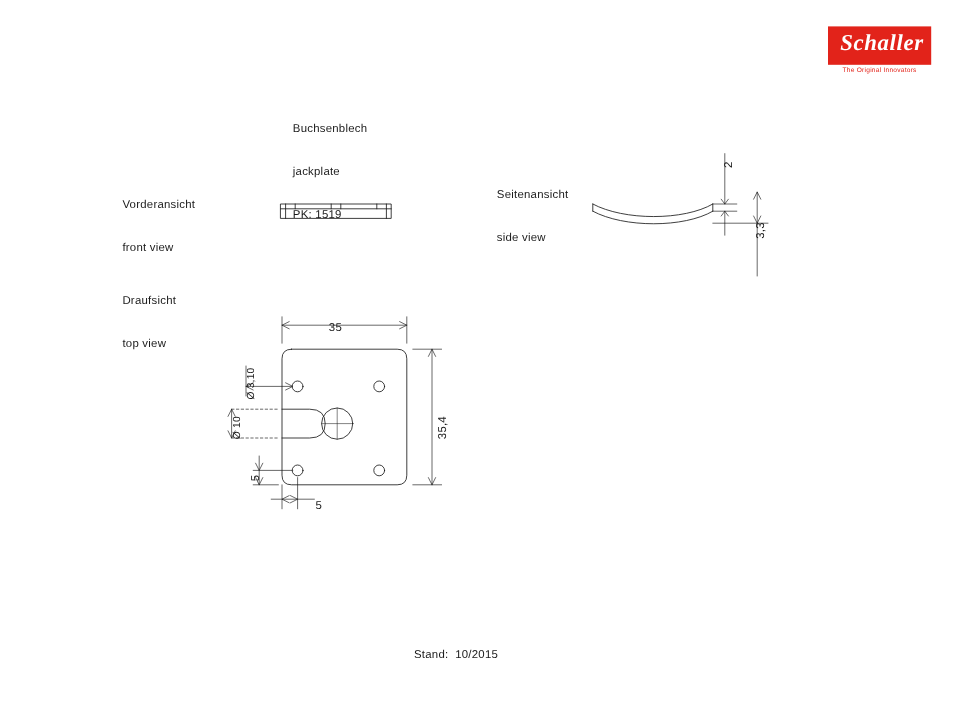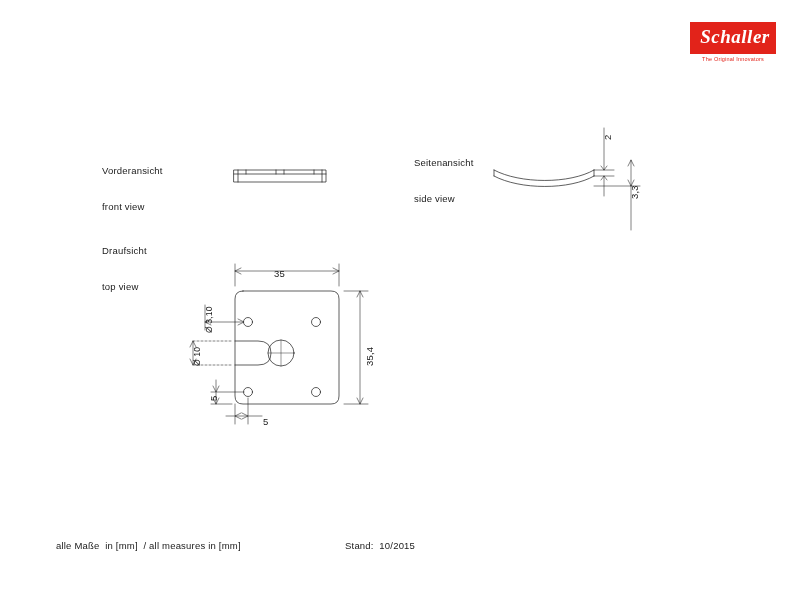--- a/index.html
+++ b/index.html
@@ -84,20 +84,25 @@
 
 <div class="page">
 
 
   <div class="logo">
     <div class="logo-box"></div>
     <div class="logo-word">Schaller</div>
     <div class="logo-tag">The Original Innovators</div>
   </div>
 
+  <div class="txt" style="left:244px; top:78px;">
+    <div>Buchsenblech</div>
+    <div>jackplate</div>
+    <div class="small">PK: 1519</div>
+  </div>
 
   <div class="txt" style="left:102px; top:141px;">
     <div>Vorderansicht</div>
     <div>front view</div>
   </div>
 
   <div class="txt" style="left:414px; top:133px;">
     <div>Seitenansicht</div>
     <div>side view</div>
   </div>
@@ -228,16 +233,15 @@
   <div class="txt rot90" style="left:191px; top:366px; font-size:8.5px;">Ø 10</div>
 
   <div class="txt rot90" style="left:208px; top:401px;">5</div>
 
   <div class="txt" style="left:263px; top:416px;">5</div>
 
   <div class="txt rot90" style="left:602px; top:140px;">2</div>
 
   <div class="txt rot90" style="left:629px; top:199px;">3,3</div>
 
-  <div class="txt" id="footer-left">alle Maße  in [mm]  / all measures in [mm]</div>
   <div class="txt" id="footer-right">Stand:  10/2015</div>
 
 </div>
 
 </body></html>

